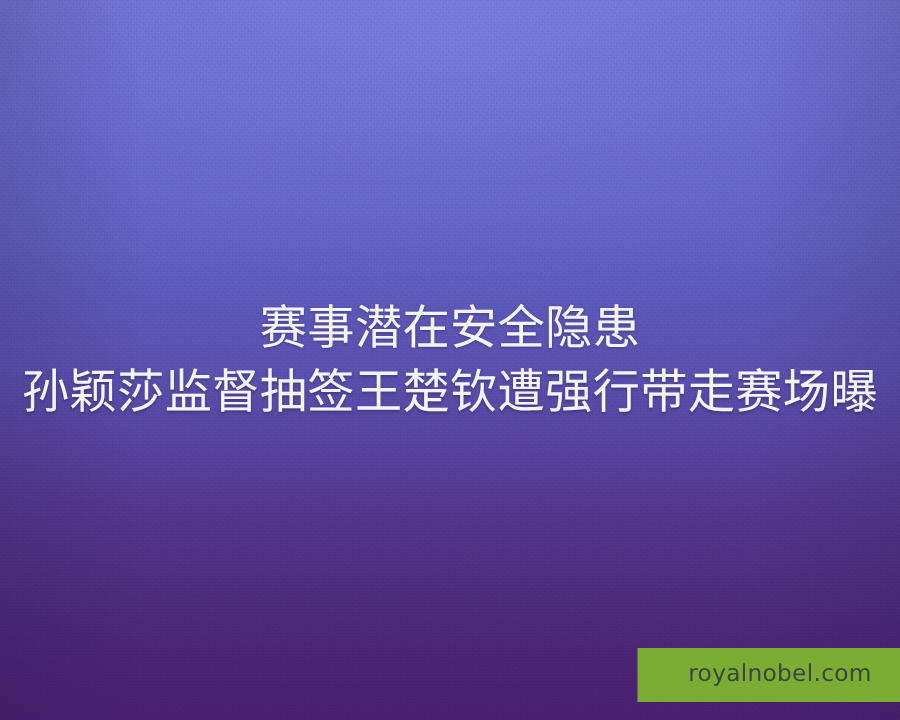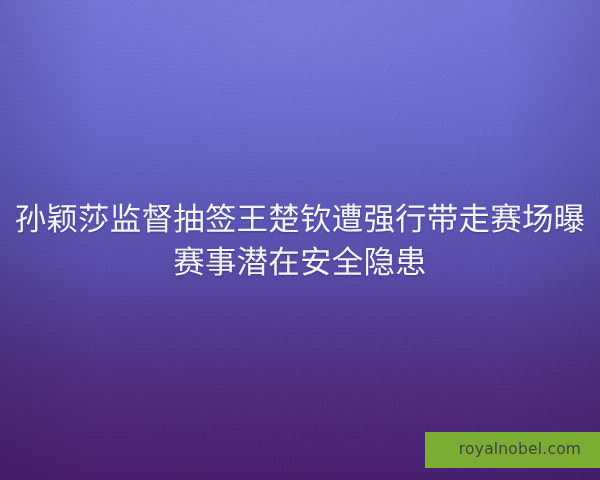--- a/index.html
+++ b/index.html
@@ -133,21 +133,21 @@
 <body>
 
 <div id="stage">
 
   <div class="bg-base"></div>
   <div class="bg-bloom"></div>
   <div class="bg-side"></div>
   <div class="bg-noise"></div>
 
   <h1 class="headline">
+    <span class="line line-2">赛事潜在安全隐患</span>
     <span class="line line-1">孙颖莎监督抽签王楚钦遭强行带走赛场曝</span>
-    <span class="line line-2">赛事潜在安全隐患</span>
   </h1>
 
   <div class="watermark">
     <span class="watermark-label">royalnobel.com</span>
   </div>
 
 </div>
 
 </body></html>

